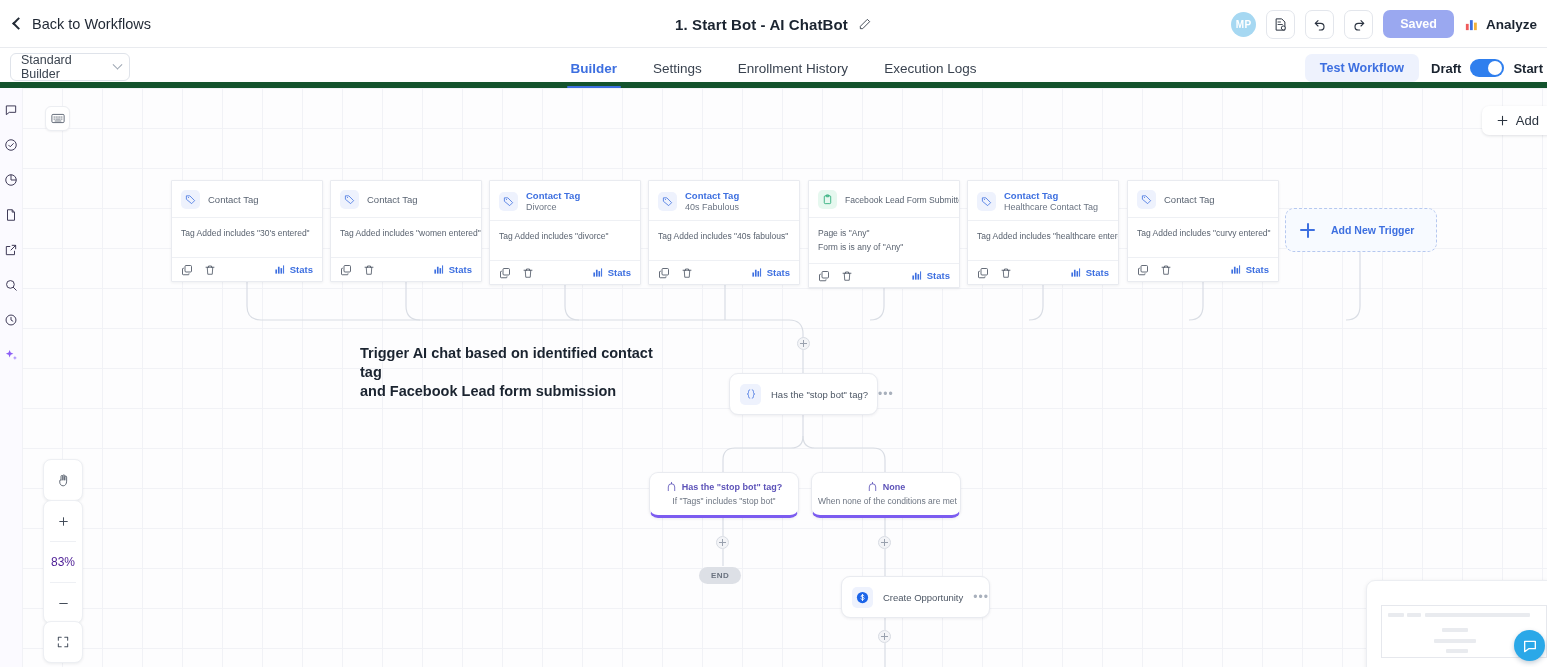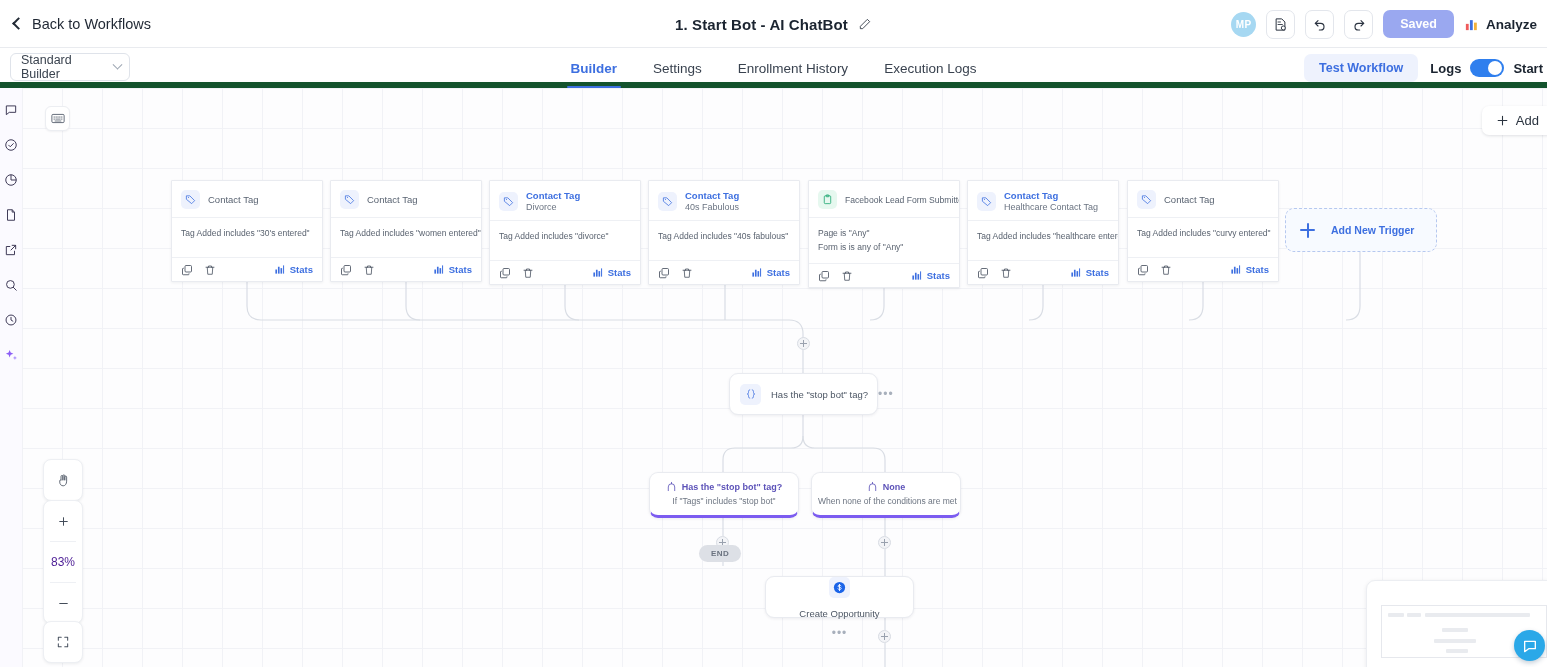--- a/index.html
+++ b/index.html
@@ -324,21 +324,21 @@
       <div class="tab">
         <span>Execution Logs</span>
       </div>
     </div>
 
     <div class="tabbar-right">
       <div class="test-wf">
         <span>Test Workflow</span>
       </div>
       <div class="draft-pub">
-        <span>Logs</span>
+        <span>Draft</span>
         <div class="toggle">
           <span class="knob"></span>
         </div>
         <span>Start</span>
       </div>
     </div>
   </div>
 
   <div class="rail">
     <div class="rail-item">
@@ -696,20 +696,24 @@
           <span>Stats</span>
         </div>
       </div>
     </div>
 
     <div class="add-trigger" style="left:1263px; top:120px;">
       <span class="at-plus"></span>
       <span class="at-label">Add New Trigger</span>
     </div>
 
+    <div class="annot" style="left:338px; top:256px; width:300px;">
+      <div>Trigger AI chat based on identified contact tag</div>
+      <div>and Facebook Lead form submission</div>
+    </div>
 
     <div class="plus-node" style="left:775px; top:249px;"></div>
 
     <div class="node" style="left:707px; top:285px; width:149px; height:42px;">
       <div class="node-ic">
         <svg width="12" height="12" viewBox="0 0 24 24" fill="none">
             <path d="M9.5 3.5C7 3.5 7 7 7 9s-1 3-2.5 3C6 12 7 13 7 15s0 5.5 2.5 5.5" stroke="#3d6fe0" stroke-width="1.6" stroke-linecap="round"></path>
             <path d="M14.5 3.5C17 3.5 17 7 17 9s1 3 2.5 3C18 12 17 13 17 15s0 5.5-2.5 5.5" stroke="#3d6fe0" stroke-width="1.6" stroke-linecap="round"></path>
           </svg>
       </div>
@@ -735,25 +739,25 @@
           <path d="M12 6V3" stroke="#5c52b8" stroke-width="1.8" stroke-linecap="round"></path>
         </svg>
         <span>None</span>
       </div>
       <div class="branch-s">When none of the conditions are met</div>
     </div>
 
     <div class="plus-node" style="left:694px; top:448px;"></div>
     <div class="plus-node" style="left:856px; top:448px;"></div>
 
-    <div class="end-pill" style="left:677px; top:457px;">
+    <div class="end-pill" style="left:677px; top:479px;">
       <span>END</span>
     </div>
 
-    <div class="node" style="left:743px; top:488px; width:149px; height:42px;flex-direction:column;">
+    <div class="node" style="left:819px; top:488px; width:149px; height:42px;">
       <div class="node-ic">
         <svg width="15" height="15" viewBox="0 0 24 24">
             <circle cx="12" cy="12" r="9" fill="#1b64e8"></circle>
             <path d="M12 7v10M14.4 9.4c-.4-.8-1.3-1.2-2.4-1.2-1.4 0-2.3.7-2.3 1.7 0 2.4 5 1.1 5 3.6 0 1.1-1 1.9-2.6 1.9-1.2 0-2.2-.5-2.6-1.4" stroke="#fff" stroke-width="1.4" stroke-linecap="round" fill="none"></path>
           </svg>
       </div>
       <span class="node-label">Create Opportunity</span>
       <span class="node-dots">•••</span>
     </div>
 

